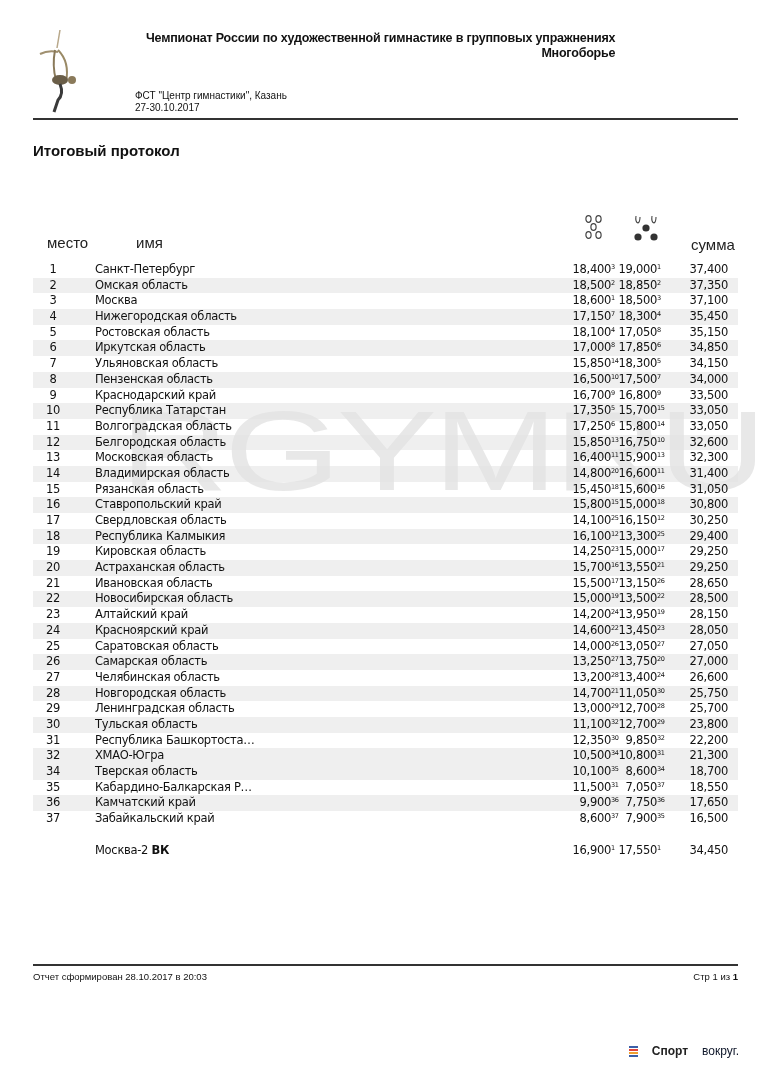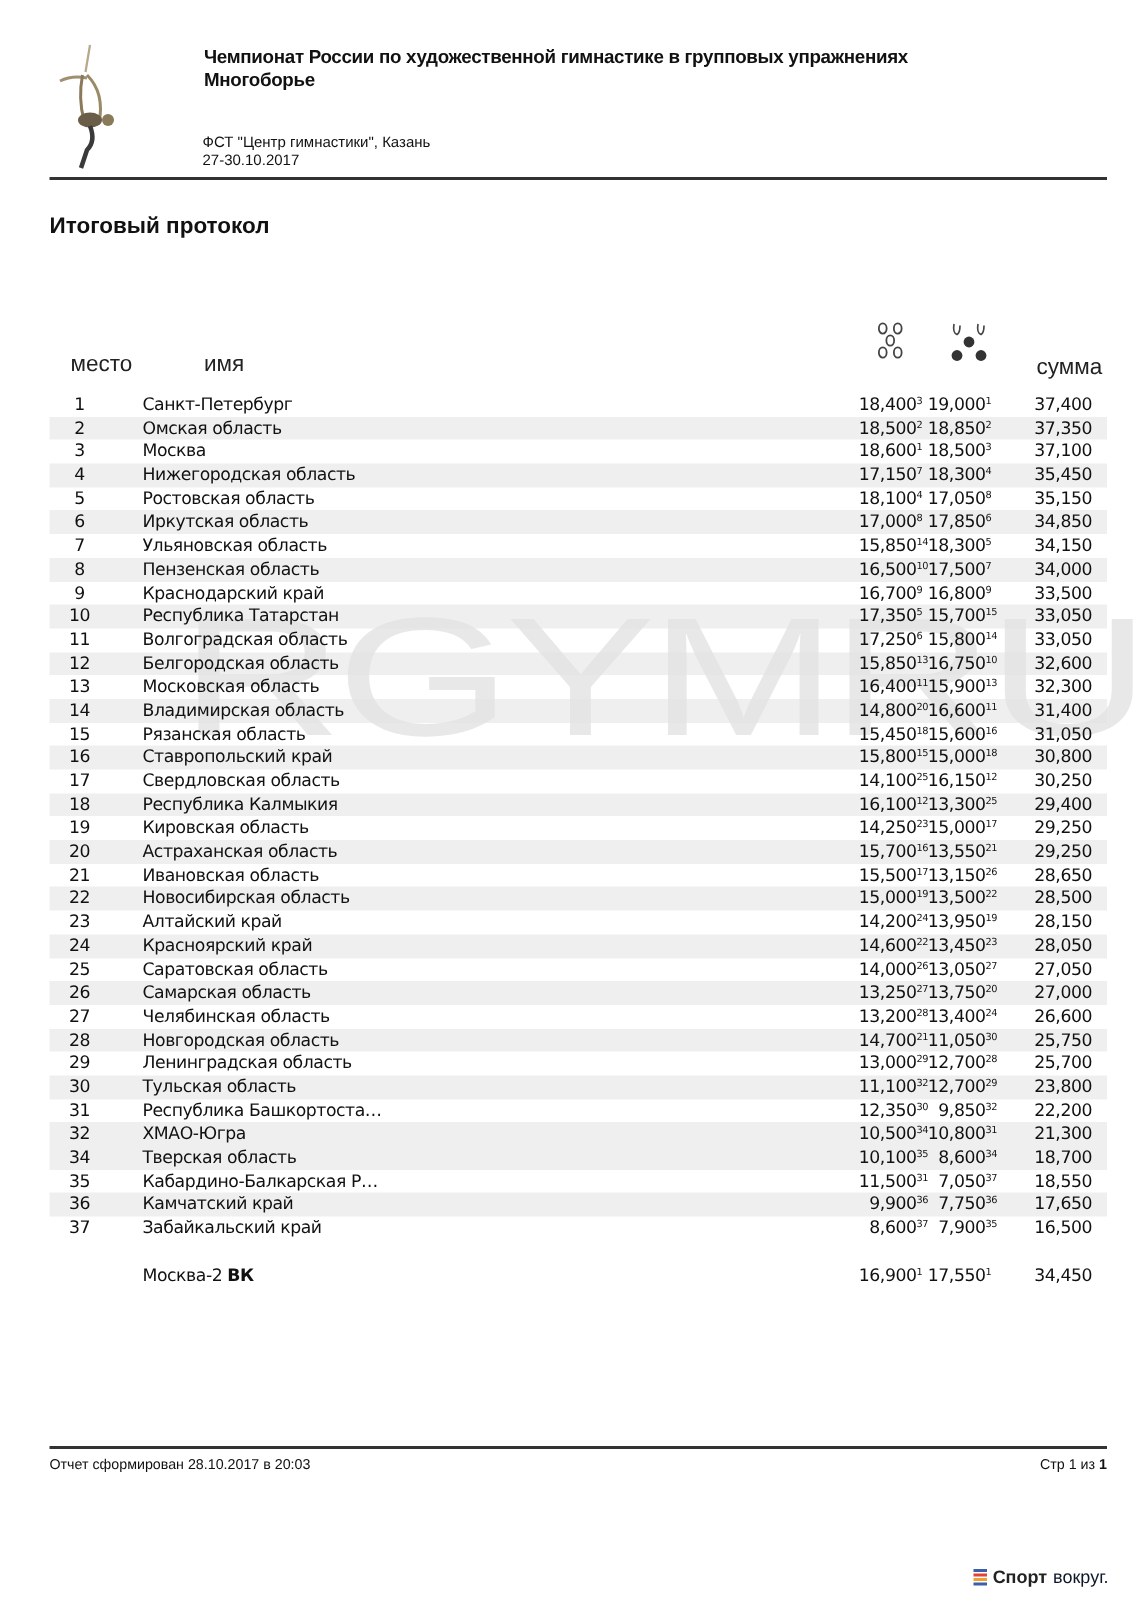--- a/index.html
+++ b/index.html
@@ -3,23 +3,23 @@
   <meta charset="utf-8">
   <style>
     html, body { margin: 0; padding: 0; background: #ffffff; }
     body {
       width: 763px; height: 1080px; position: relative; overflow: hidden;
       font-family: "DejaVu Sans", "Liberation Sans", sans-serif;
       color: #111;
     }
     .logo { position: absolute; left: 30px; top: 28px; width: 60px; height: 86px; }
     .hdr-title {
-      position: absolute; left: 136px; top: 31px;
+      position: absolute; left: 146px; top: 31px;
       font-family: "Liberation Sans", sans-serif; font-weight: bold;
-      font-size: 12.5px; line-height: 15px; letter-spacing: -0.2px;
+      font-size: 12.5px; line-height: 15px; letter-spacing: -0.2px; text-align: right;
     }
     .hdr-venue {
       position: absolute; left: 135px; top: 90px;
       font-family: "Liberation Sans", sans-serif; font-size: 10px; line-height: 12px;
     }
     .rule { position: absolute; left: 33px; width: 705px; height: 2px; background: #333; }
     .rule.top { top: 118px; }
     .rule.bottom { top: 964px; }
     .protocol-title {
       position: absolute; left: 33px; top: 142px;
@@ -44,21 +44,21 @@
     .row .score { position: absolute; text-align: right; white-space: nowrap; }
     .row .s1 { right: 118px; }
     .row .s2 { right: 72px; }
     .row .total { position: absolute; right: 10px; text-align: right; }
     .row .sv { display: inline-block; }
     .row .rk { display: inline-block; width: 9px; text-align: left; font-size: 6.5px; vertical-align: top; line-height: 10px; }
     .gap { height: 16px; }
     .footer-left { position: absolute; left: 33px; top: 971px; font-family: "Liberation Sans", sans-serif; font-size: 9.5px; }
     .footer-right { position: absolute; right: 25px; top: 971px; font-family: "Liberation Sans", sans-serif; font-size: 9.5px; }
     .footer-right b { font-weight: bold; }
-    .brand { position: absolute; right: 24px; top: 1044px; font-family: "Liberation Sans", sans-serif; font-size: 12px; display: flex; align-items: center; gap: 4px; }
+    .brand { position: absolute; right: 24px; top: 1044px; font-family: "Liberation Sans", sans-serif; font-size: 12px; display: flex; align-items: center; gap: 14px; }
     .brand .b1 { font-weight: bold; color: #222; }
     .brand .b2 { color: #0f172a; }
     .brand-lines { display: inline-flex; flex-direction: column; gap: 1px; }
     .brand-lines span { display: block; width: 9px; height: 2px; }
   </style>
 </head>
 <body>
 
 <div class="logo">
   <svg width="60" height="86" viewBox="0 0 60 86">

